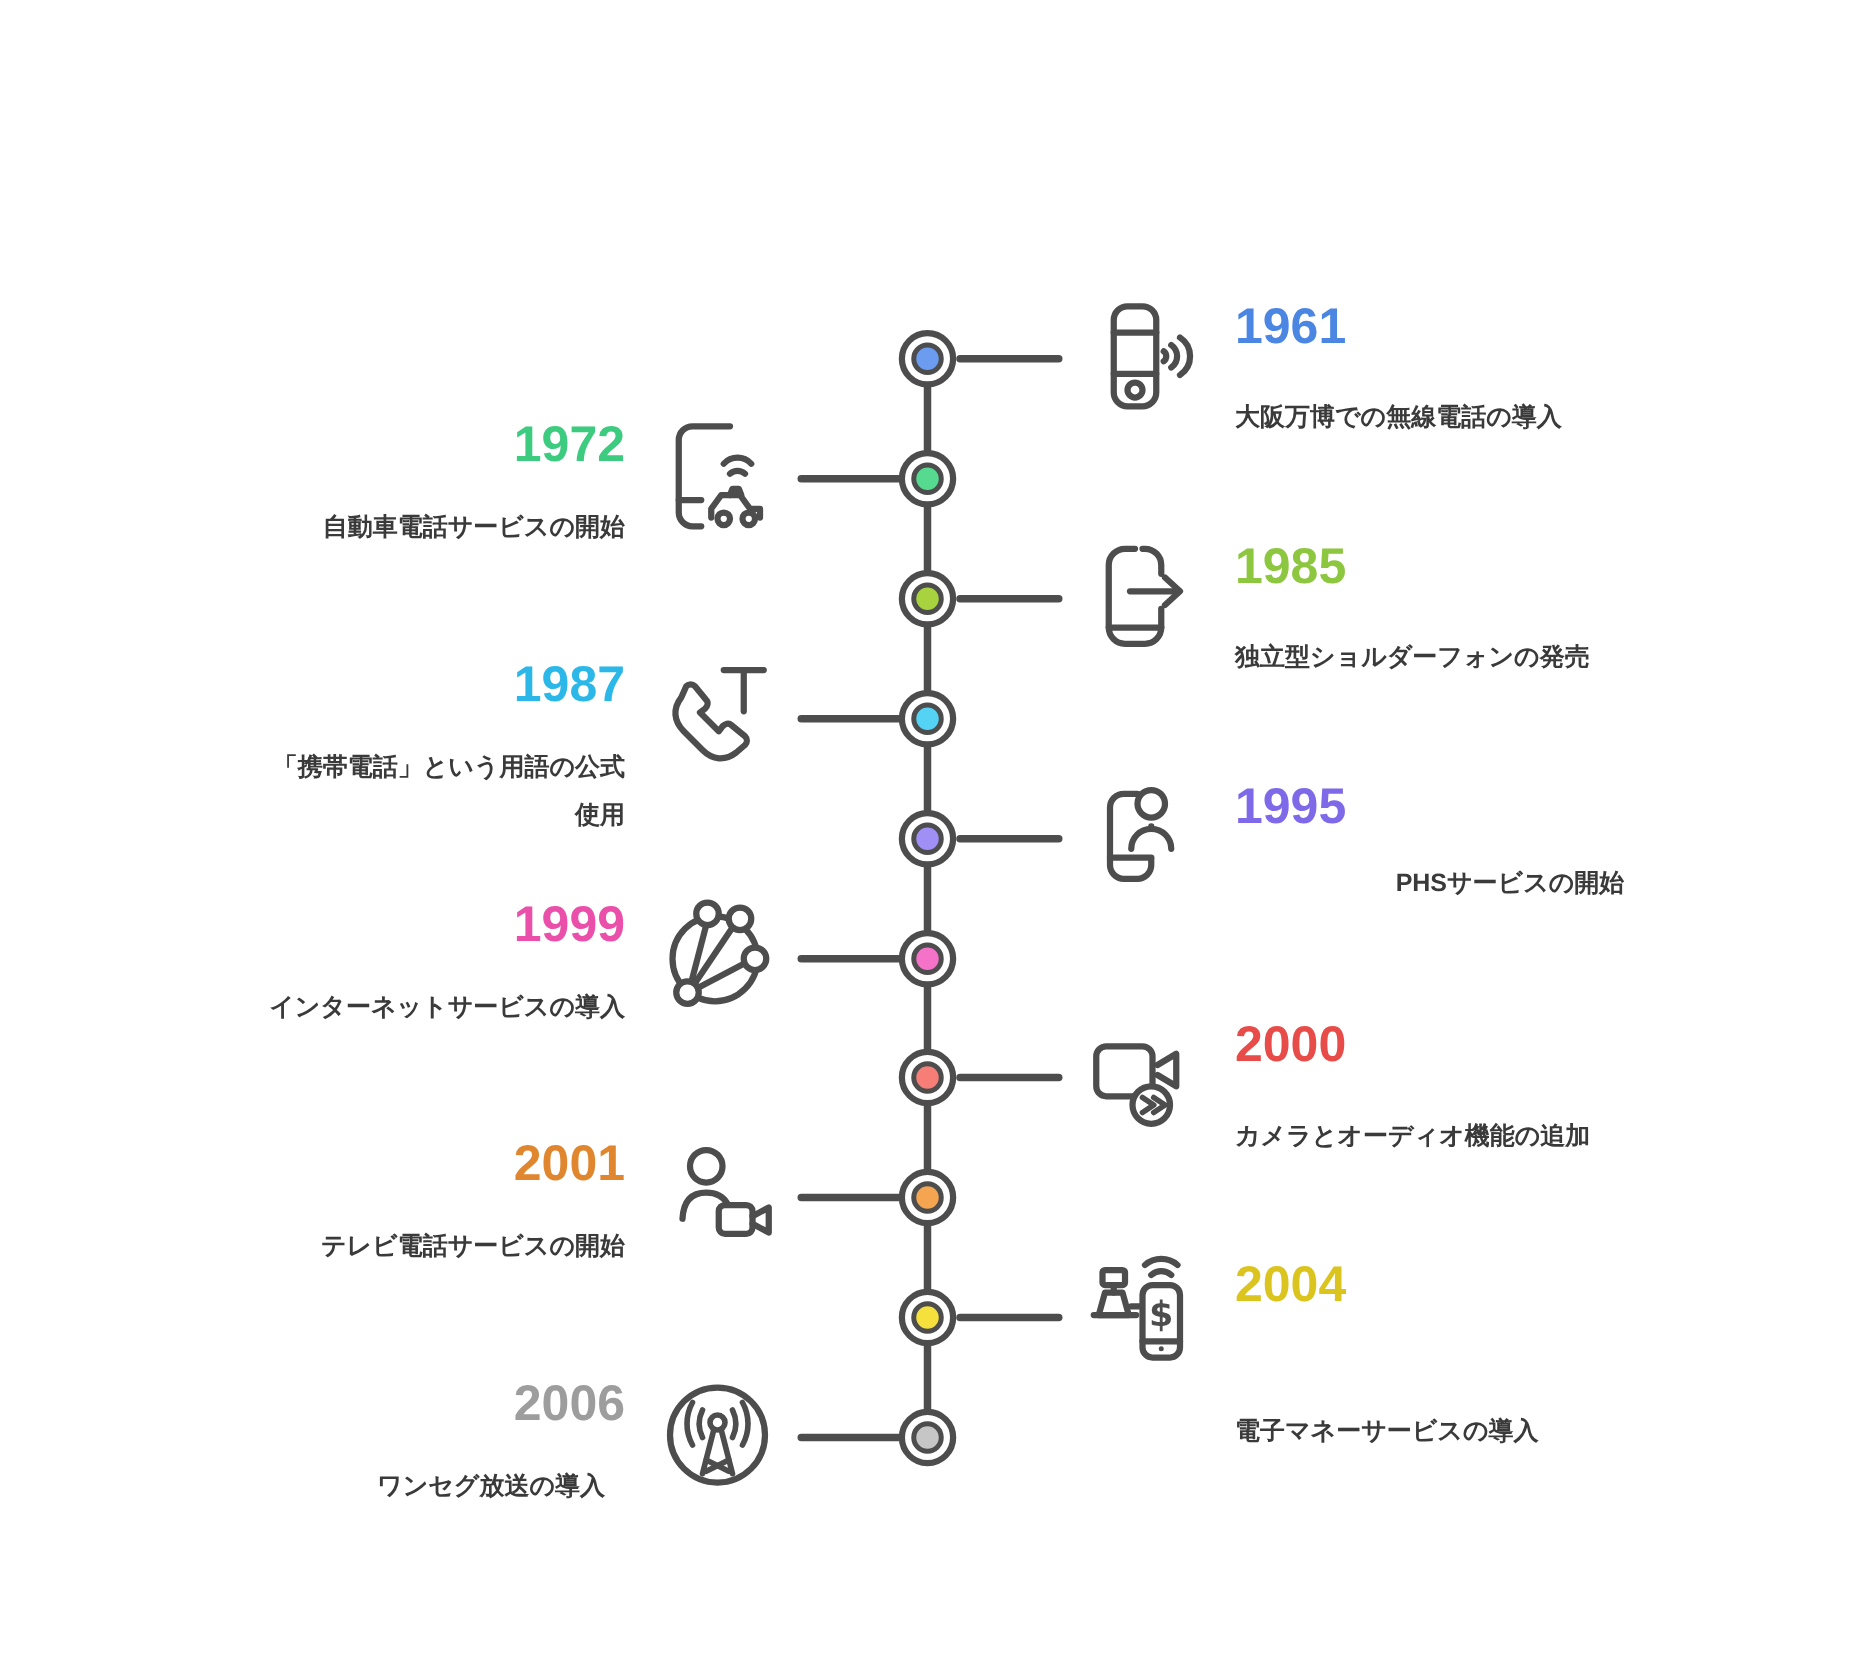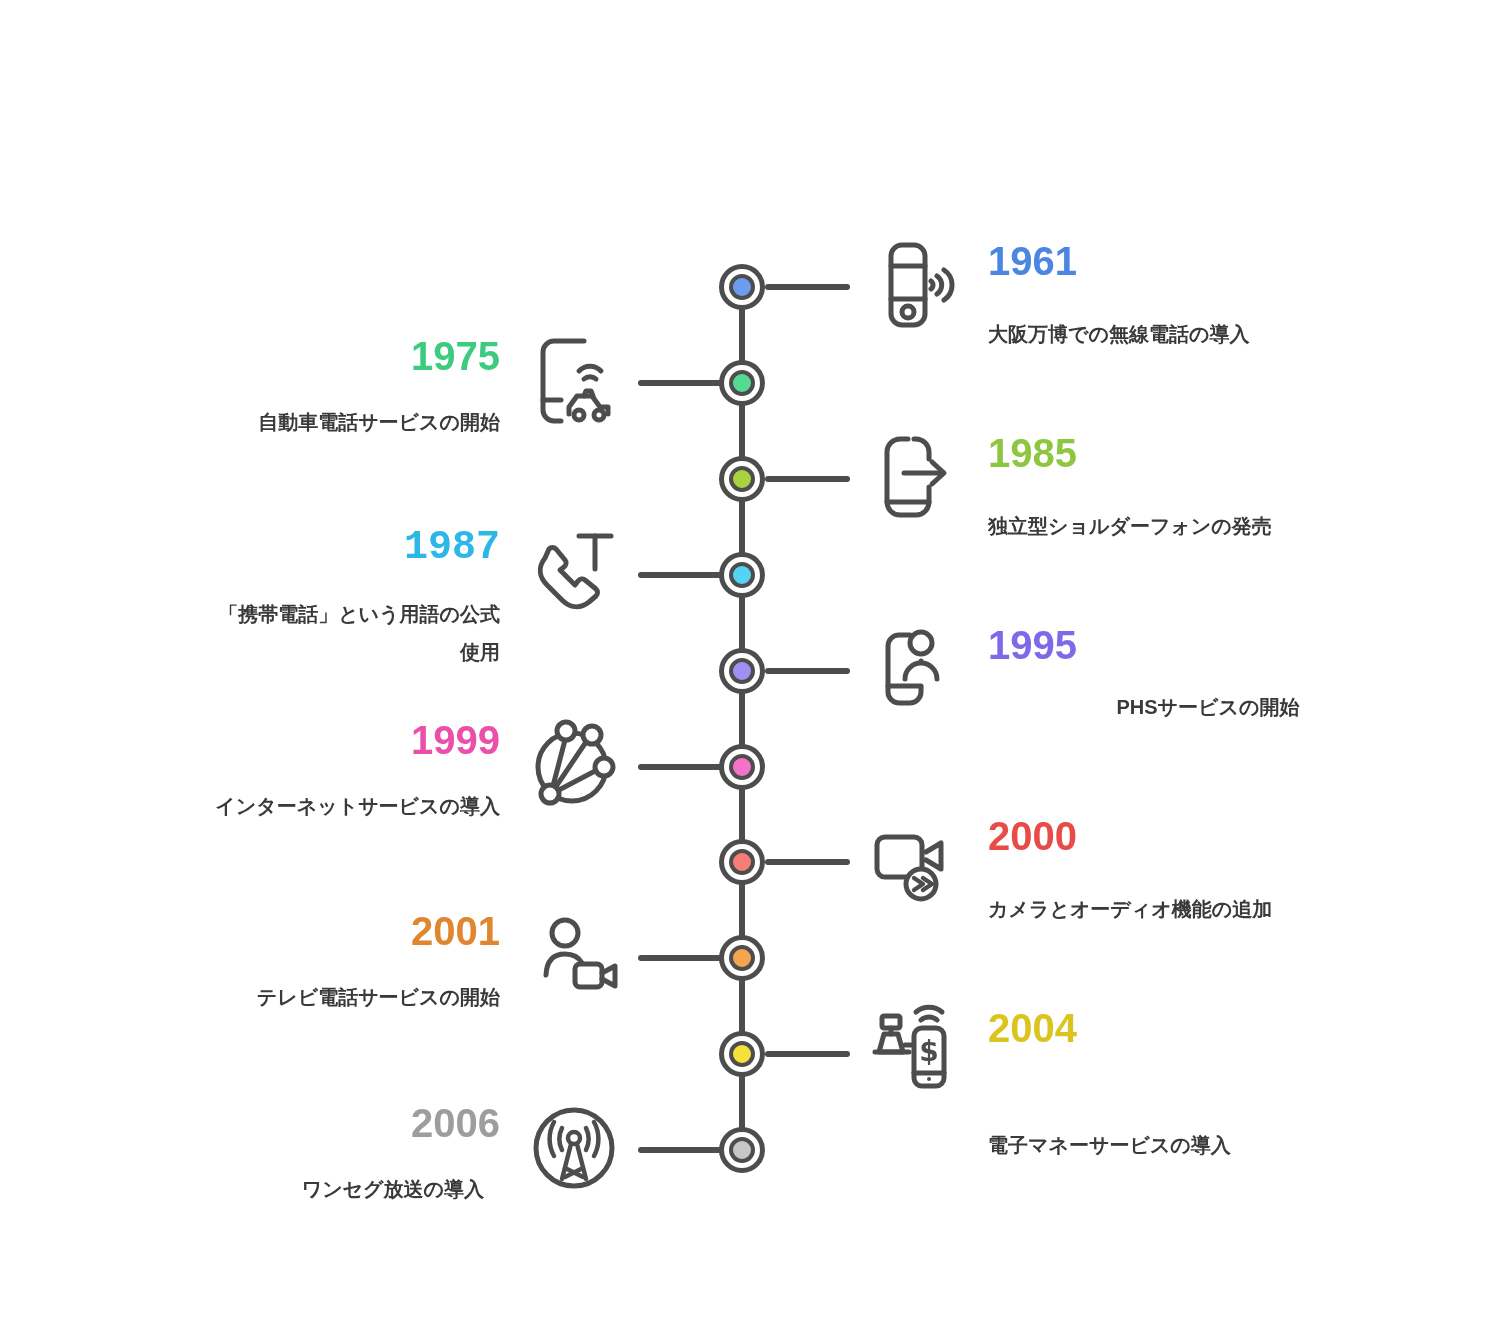--- a/index.html
+++ b/index.html
@@ -70,21 +70,21 @@
       <line x1="19" y1="69" x2="37" y2="69"></line>
       <circle cx="45" cy="77" r="2" fill="#4d4d4d" stroke="none"></circle>
       <path d="M55 40 a15 15 0 0 1 22 0"></path>
       <path d="M60 48 a9 9 0 0 1 12 0"></path>
       <path d="M60 65 l2-5 h5 l2 5"></path>
       <path d="M45 83 v-7 l8-11 h15 l8 11 h8 v7"></path>
       <circle cx="55" cy="84" r="5" fill="#fff"></circle>
       <circle cx="75" cy="84" r="5" fill="#fff"></circle>
     </svg>
         </div>
-        <div class="event-year" style="left: 88px; top: 336px; width: 412px; color: rgb(61, 203, 128);">1975</div>
+        <div class="event-year" style="left: 88px; top: 336px; width: 412px; color: rgb(61, 203, 128);">1972</div>
         <div class="event-desc" style="left: 88px; top: 403px; width: 412px;">自動車電話サービスの開始</div>
       </div>
       <div class="event-row side-right">
         <div class="connector" style="top: 476px; height: 6px; width: 85px; left: 765px; background: rgb(77, 77, 77);"></div>
         <div class="node-outer" style="left: 719px; top: 456px; border-color: rgb(77, 77, 77);"></div>
         <div class="node-inner" style="left: 729px; top: 466px; background: rgb(168, 211, 63); border-color: rgb(77, 77, 77);"></div>
         <div class="icon-box" style="left: 858px; top: 427px;">
           <svg viewBox="0 0 100 100" fill="none" stroke="#4d4d4d" stroke-width="5" stroke-linecap="round" stroke-linejoin="round">
       <path d="M56 12 h2 a13 13 0 0 1 13 13 v7"></path>
       <path d="M71 60 v15 a13 13 0 0 1 -13 13 h-16 a13 13 0 0 1 -13 -13 v-50 a13 13 0 0 1 13 -13 h8"></path>
@@ -100,21 +100,21 @@
         <div class="connector" style="top: 572px; height: 6px; width: 85px; left: 638px; background: rgb(77, 77, 77);"></div>
         <div class="node-outer" style="left: 719px; top: 552px; border-color: rgb(77, 77, 77);"></div>
         <div class="node-inner" style="left: 729px; top: 562px; background: rgb(85, 211, 245); border-color: rgb(77, 77, 77);"></div>
         <div class="icon-box" style="left: 524px; top: 523px;">
           <svg viewBox="0 0 100 100" fill="none" stroke="#4d4d4d" stroke-width="5" stroke-linecap="round" stroke-linejoin="round">
       <path d="M55 13 h32"></path>
       <path d="M71 13 v33"></path>
       <path d="M21 35 c-7 9 -6 19 2 27 l15 15 c8 8 18 9 27 2 l7 -6 c2 -2 2 -5 0 -7 l-11 -9 c-2 -2 -5 -1 -7 1 l-3 4 -15 -15 4 -3 c2 -2 3 -5 1 -7 l-9 -11 c-2 -2 -5 -2 -7 0 z"></path>
     </svg>
         </div>
-        <div class="event-year" style="left: 88px; top: 528px; width: 412px; color: rgb(43, 184, 233); font-family: Liberation Mono, monospace;">1987</div>
+        <div class="event-year" style="left: 88px; top: 528px; width: 412px; color: rgb(43, 184, 233);">1987</div>
         <div class="event-desc" style="left: 88px; top: 595px; width: 412px;">「携帯電話」という用語の公式
 使用</div>
       </div>
       <div class="event-row side-right">
         <div class="connector" style="top: 668px; height: 6px; width: 85px; left: 765px; background: rgb(77, 77, 77);"></div>
         <div class="node-outer" style="left: 719px; top: 648px; border-color: rgb(77, 77, 77);"></div>
         <div class="node-inner" style="left: 729px; top: 658px; background: rgb(160, 144, 245); border-color: rgb(77, 77, 77);"></div>
         <div class="icon-box" style="left: 858px; top: 619px;">
           <svg viewBox="0 0 100 100" fill="none" stroke="#4d4d4d" stroke-width="5" stroke-linecap="round" stroke-linejoin="round">
       <path d="M52 16 h-11 a11 11 0 0 0 -11 11 v46 a11 11 0 0 0 11 11 h11 a11 11 0 0 0 11 -11 v-5"></path>

